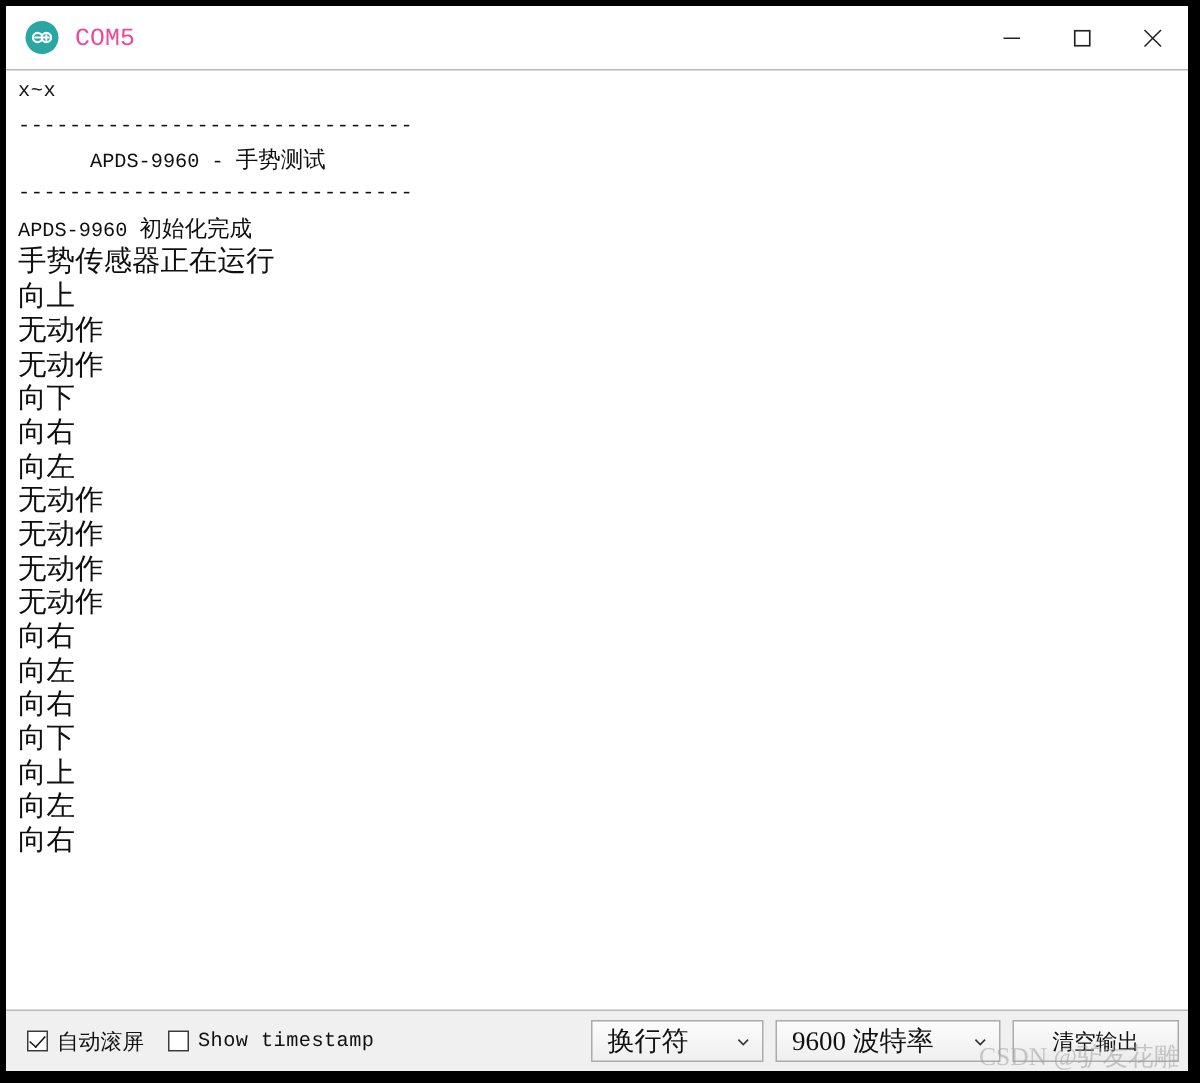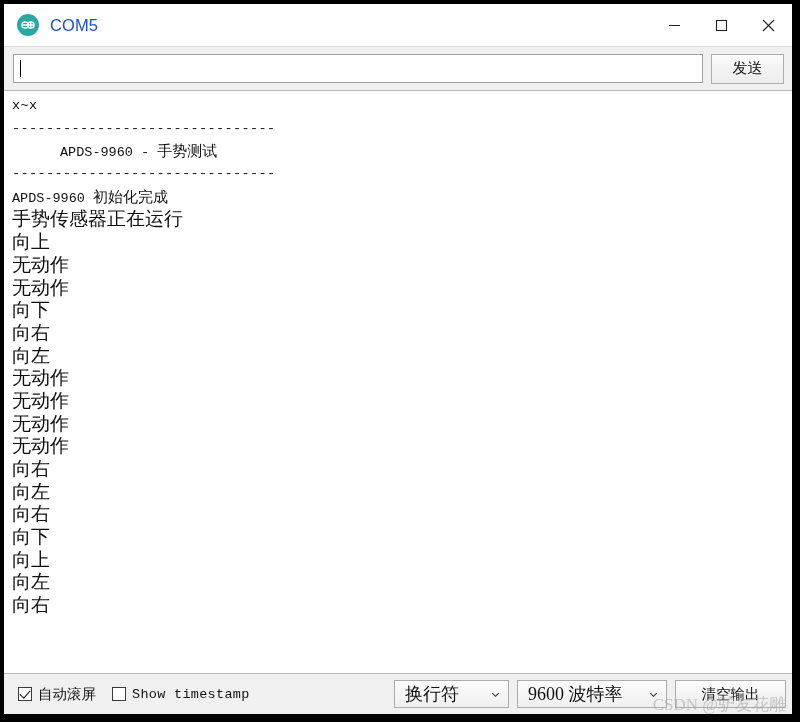--- a/index.html
+++ b/index.html
@@ -47,22 +47,22 @@
     border-radius: 50%;
     background: #2ba7a3;
     display: flex;
     align-items: center;
     justify-content: center;
     margin-right: 11px;
   }
   .app-icon svg { display: block; }
   .title-text {
     font-size: 16.5px;
-    color: #1d4ed8;
-    font-family: Liberation Sans, sans-serif;
+    color: #ec4899;
+    font-family: Liberation Mono, monospace;
     letter-spacing: .1px;
   }
   .winbtns {
     position: absolute;
     right: 0;
     top: 0;
     height: 42px;
     display: flex;
   }
   .winbtn {
@@ -292,27 +292,20 @@
       </button>
       <button class="winbtn">
         <svg width="15" height="15" viewBox="0 0 15 15">
           <line x1="2" y1="2" x2="13" y2="13" stroke="#222" stroke-width="1.1"></line>
           <line x1="13" y1="2" x2="2" y2="13" stroke="#222" stroke-width="1.1"></line>
         </svg>
       </button>
     </div>
   </div>
 
-  <div class="sendrow">
-    <div class="cmd-input">
-      <span></span>
-        <span class="caret"></span>
-    </div>
-    <button class="send-btn">发送</button>
-  </div>
 
   <div class="console" id="console-output">
       <div class="line mono">x~x</div>
       <div class="line mono">-------------------------------</div>
       <div class="line mixed indent"><span>APDS-9960 - </span><span class="cjk">手势测试</span></div>
       <div class="line mono">-------------------------------</div>
       <div class="line mixed"><span>APDS-9960 </span><span class="cjk">初始化完成</span></div>
       <div class="line">手势传感器正在运行</div>
       <div class="line">向上</div>
       <div class="line">无动作</div>

